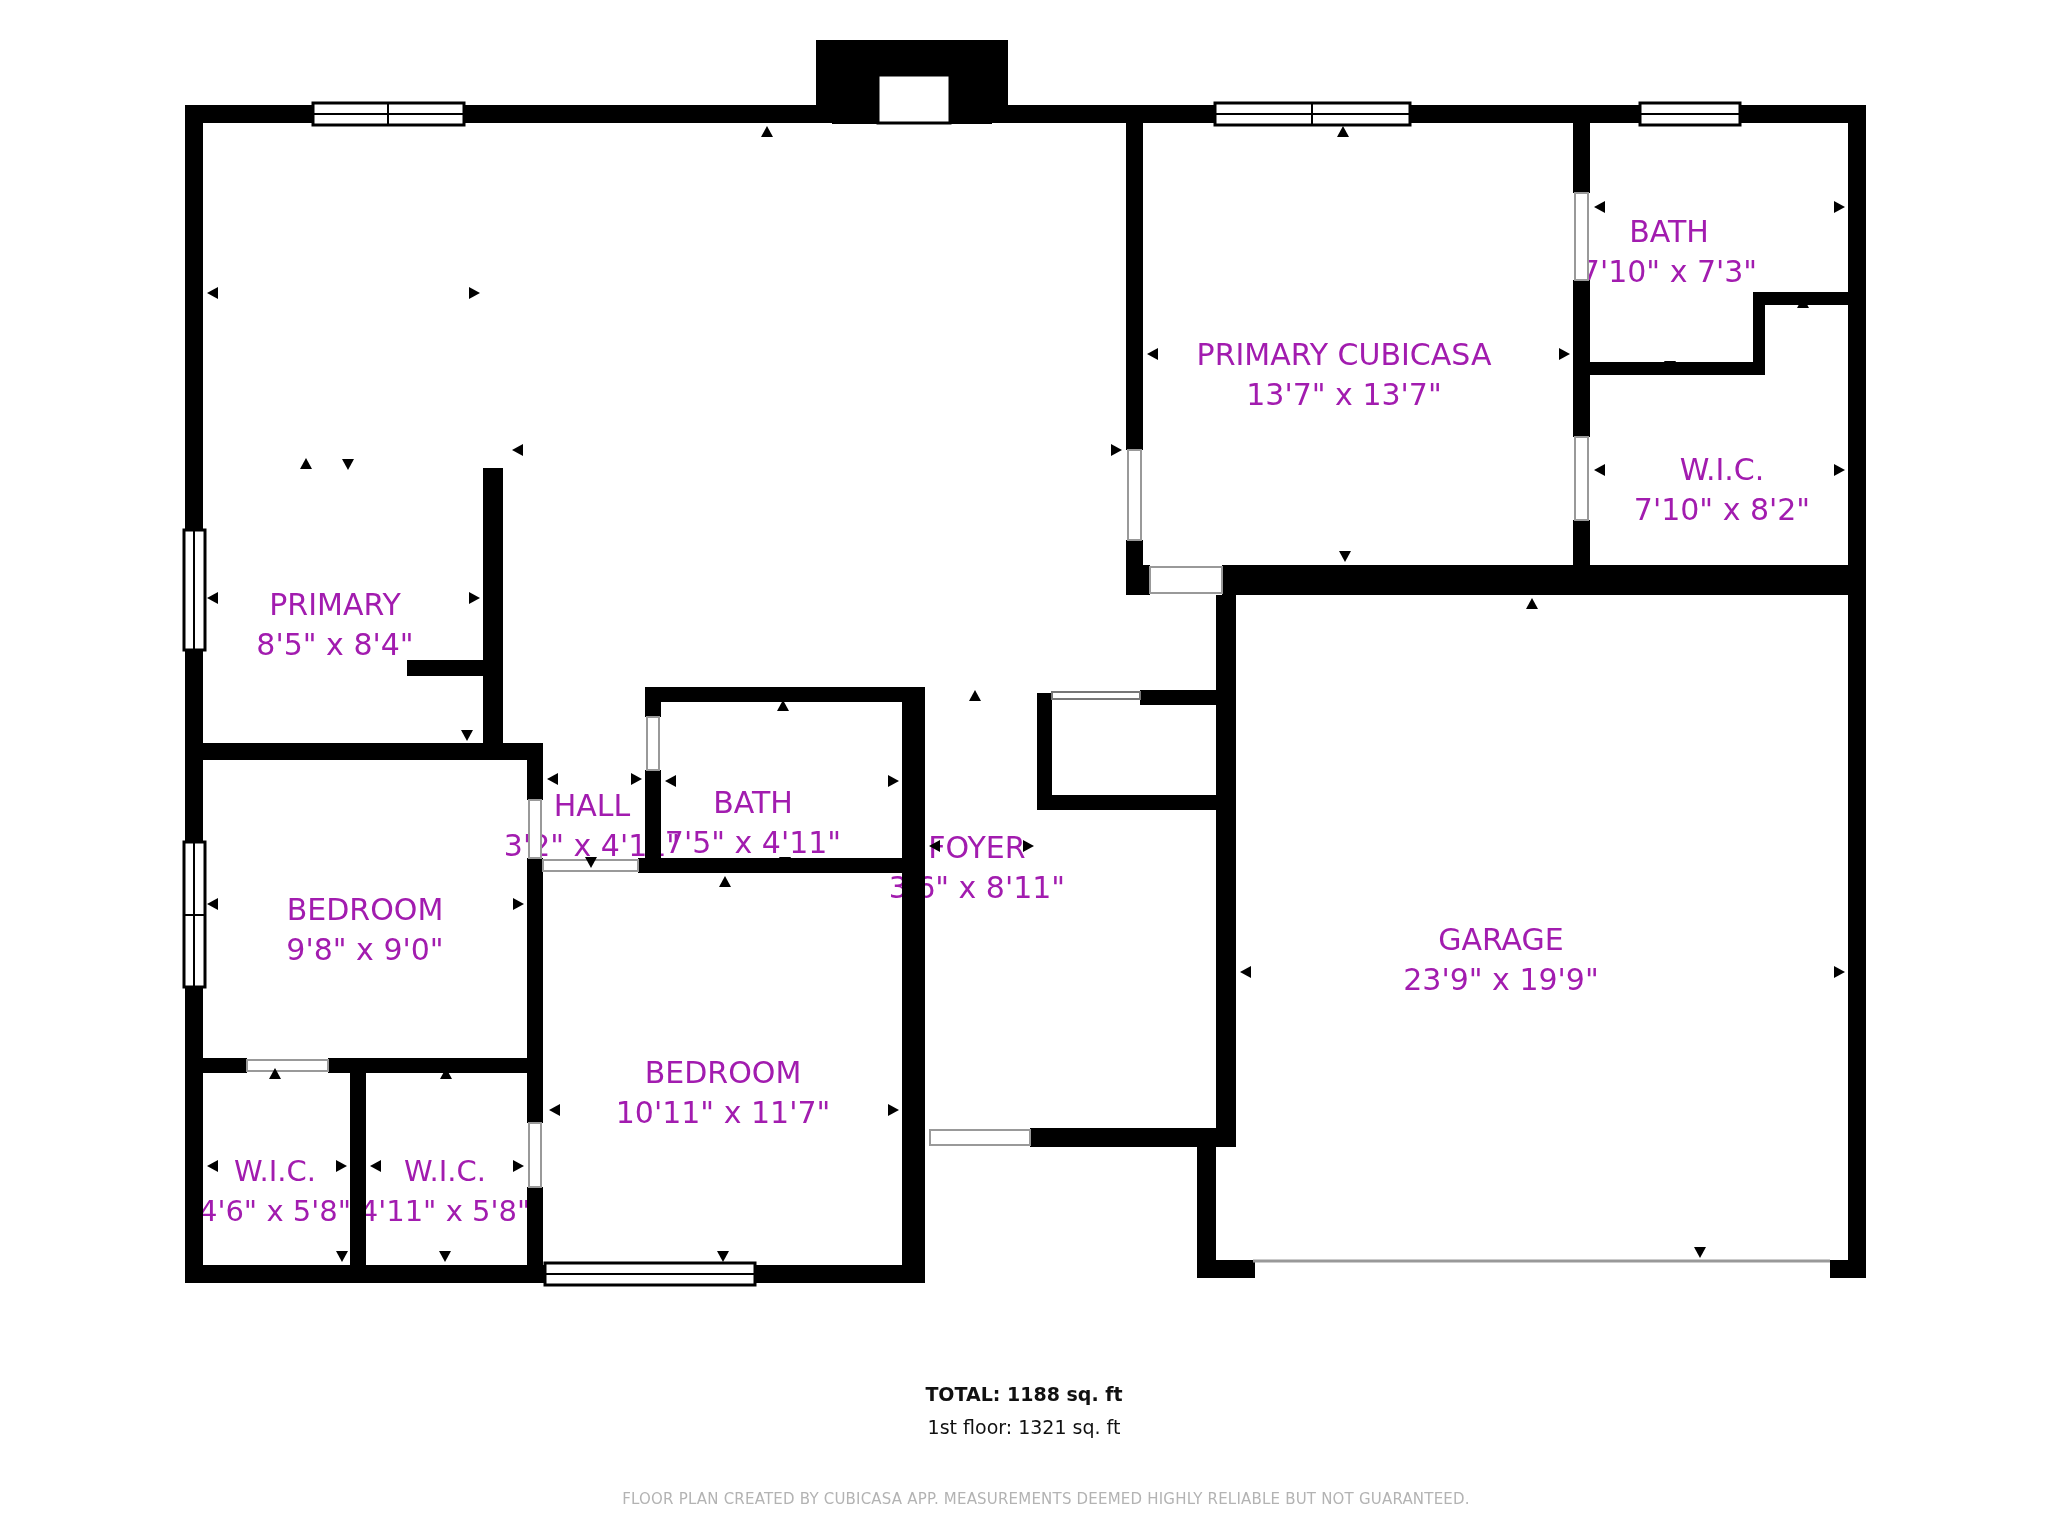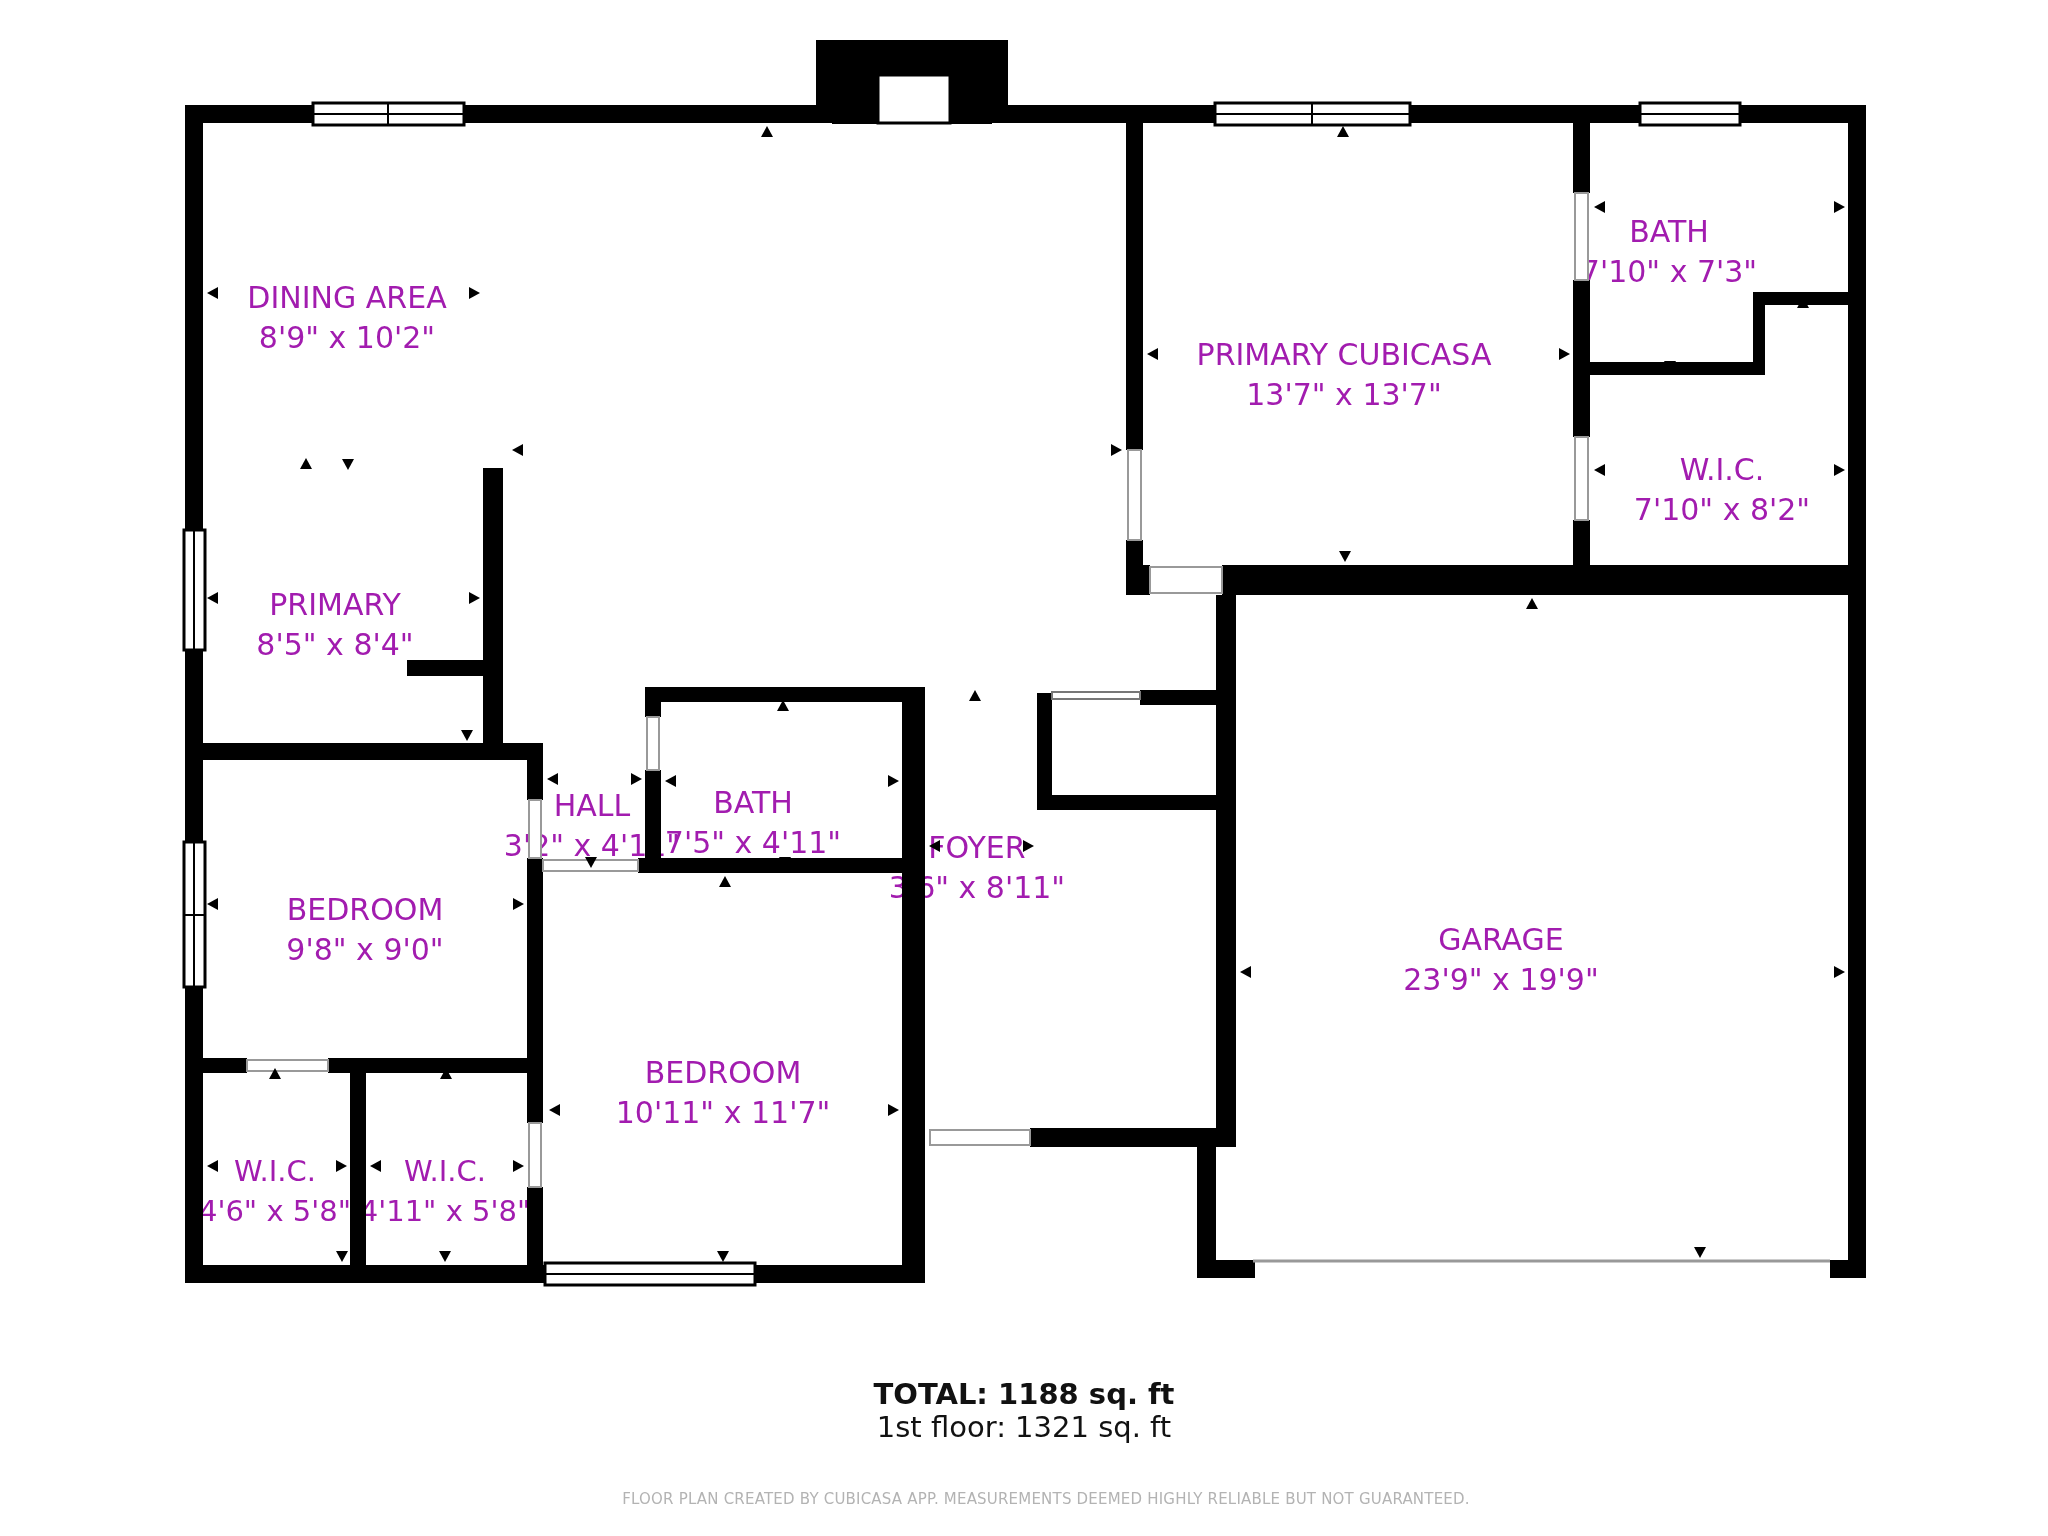--- a/index.html
+++ b/index.html
@@ -2,34 +2,30 @@
 <html><head>
 <meta charset="utf-8">
 <style>
   html,body{margin:0;padding:0;background:#ffffff;}
   .canvas{position:relative;width:2048px;height:1536px;background:#ffffff;
           font-family:"DejaVu Sans","Liberation Sans",sans-serif;overflow:hidden;}
   .plan-svg{position:absolute;left:0;top:0;z-index:2;pointer-events:none;}
   .room-label{position:absolute;transform:translateX(-50%);text-align:center;
               color:#a21caf;font-size:30px;line-height:40px;white-space:nowrap;z-index:1;}
   .summary{position:absolute;left:0;top:1378px;width:100%;text-align:center;
-           color:#111;font-size:29px;line-height:33px;z-index:1;}
+           color:#111;font-size:19px;line-height:33px;z-index:1;}
   .summary .total{font-weight:bold;}
   .disclaimer{position:absolute;left:0;top:1490px;width:100%;text-align:center;
               color:#b3b3b3;font-size:15px;z-index:1;letter-spacing:0.2px;margin-left:22px;}
 </style>
 </head>
 <body>
 
 <div class="canvas">
 
-  <div class="room-label" style="left:347px;top:278px">
-    <div>DINING AREA</div>
-    <div>8'9" x 10'2"</div>
-  </div>
   <div class="room-label" style="left:335px;top:585px">
     <div>PRIMARY</div>
     <div>8'5" x 8'4"</div>
   </div>
   <div class="room-label" style="left:1344px;top:335px">
     <div>PRIMARY CUBICASA</div>
     <div>13'7" x 13'7"</div>
   </div>
   <div class="room-label" style="left:1669px;top:212px">
     <div>BATH</div>

